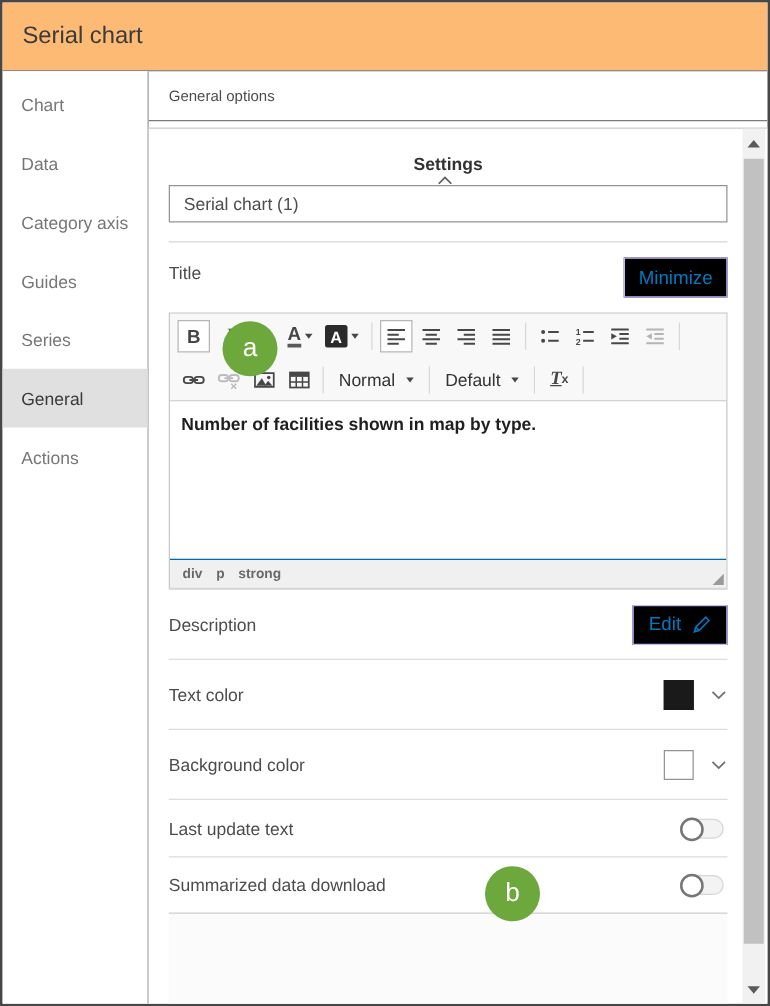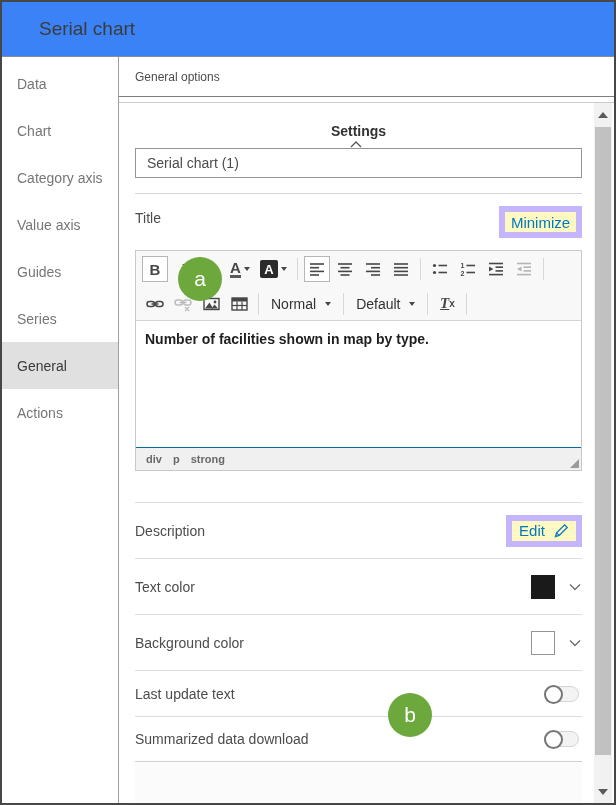--- a/index.html
+++ b/index.html
@@ -13,23 +13,23 @@
     width:616px; height:805px;
     border:2px solid #474747;
     display:flex; flex-direction:column;
     background:#fff;
     overflow:hidden;
   }
   
   .app-header {
     height:55px; flex:0 0 55px;
     display:flex; align-items:center;
-    padding-left:37px;
+    padding-left:16px;
     border-bottom:1px solid #8c8c8c;
-    background:#3b82f6;
+    background:#fdba74;
     text-align:center;
   }
   .app-title { font-size:19px; color:#3b3b3b; }
 
   
   .body { flex:1; display:flex; min-height:0; }
 
   
   .sidebar {
     width:117px; flex:0 0 117px;
@@ -82,22 +82,22 @@
     font-family:"Liberation Sans", sans-serif;
     font-size:14px; color:#4c4c4c; padding:0 11px;
   }
   .divider-1 { margin-top:15px; border-top:1px solid #d6d6d6; }
 
   
   .title-row { margin-top:12px; height:44px; position:relative;
     display:flex; justify-content:space-between; align-items:flex-start; }
   .title-row .field-label { margin-top:4px; }
   .btn-outline {
-    height:32px; background:#fef9c3;
-    border:6px solid #c4b5fd; color:#0079c1;
+    height:32px; background:#000000;
+    border:1px solid #c4b5fd; color:#0079c1;
     font-size:15px; font-family:"Liberation Sans", sans-serif;
     display:flex; align-items:center; justify-content:center;
     cursor:pointer; gap:9px;
   }
   .minimize-btn { width:83px; }
   .edit-btn { width:76px; }
 
   
   .annot-circle {
     position:absolute; width:44px; height:44px; border-radius:50%;
@@ -159,21 +159,21 @@
     border-left:9px solid transparent; border-bottom:9px solid #9a9a9a;
     cursor:nwse-resize;
   }
 
   
   .opt-row {
     border-top:1px solid #dcdcdc;
     display:flex; align-items:center; justify-content:space-between;
     position:relative;
   }
-  .row-description { margin-top:31px; height:56px; flex:0 0 56px; }
+  .row-description { margin-top:0; height:56px; flex:0 0 56px; }
   .row-56 { height:56px; flex:0 0 56px; }
   .row-46 { height:46px; flex:0 0 46px; }
   .row-45 { height:45px; flex:0 0 45px; }
   .row-control { display:flex; align-items:center; gap:13px; }
   .swatch { width:24px; height:24px; cursor:pointer; }
   .swatch-dark { border:1px solid #1a1a1a; }
   .swatch-light { border:1px solid #949494; }
   .chev-btn { cursor:pointer; display:flex; align-items:center; }
 
   .toggle {
@@ -212,24 +212,23 @@
 
 <div class="window">
 
   <div class="app-header">
     <div class="app-title">Serial chart</div>
   </div>
 
   <div class="body">
 
     <div class="sidebar">
+      <div class="nav-item">Chart</div>
       <div class="nav-item">Data</div>
-      <div class="nav-item">Chart</div>
       <div class="nav-item">Category axis</div>
-      <div class="nav-item">Value axis</div>
       <div class="nav-item">Guides</div>
       <div class="nav-item">Series</div>
       <div class="nav-item selected">General</div>
       <div class="nav-item">Actions</div>
     </div>
 
     <div class="main">
       <div class="main-header">
         <div class="main-header-title">General options</div>
       </div>

